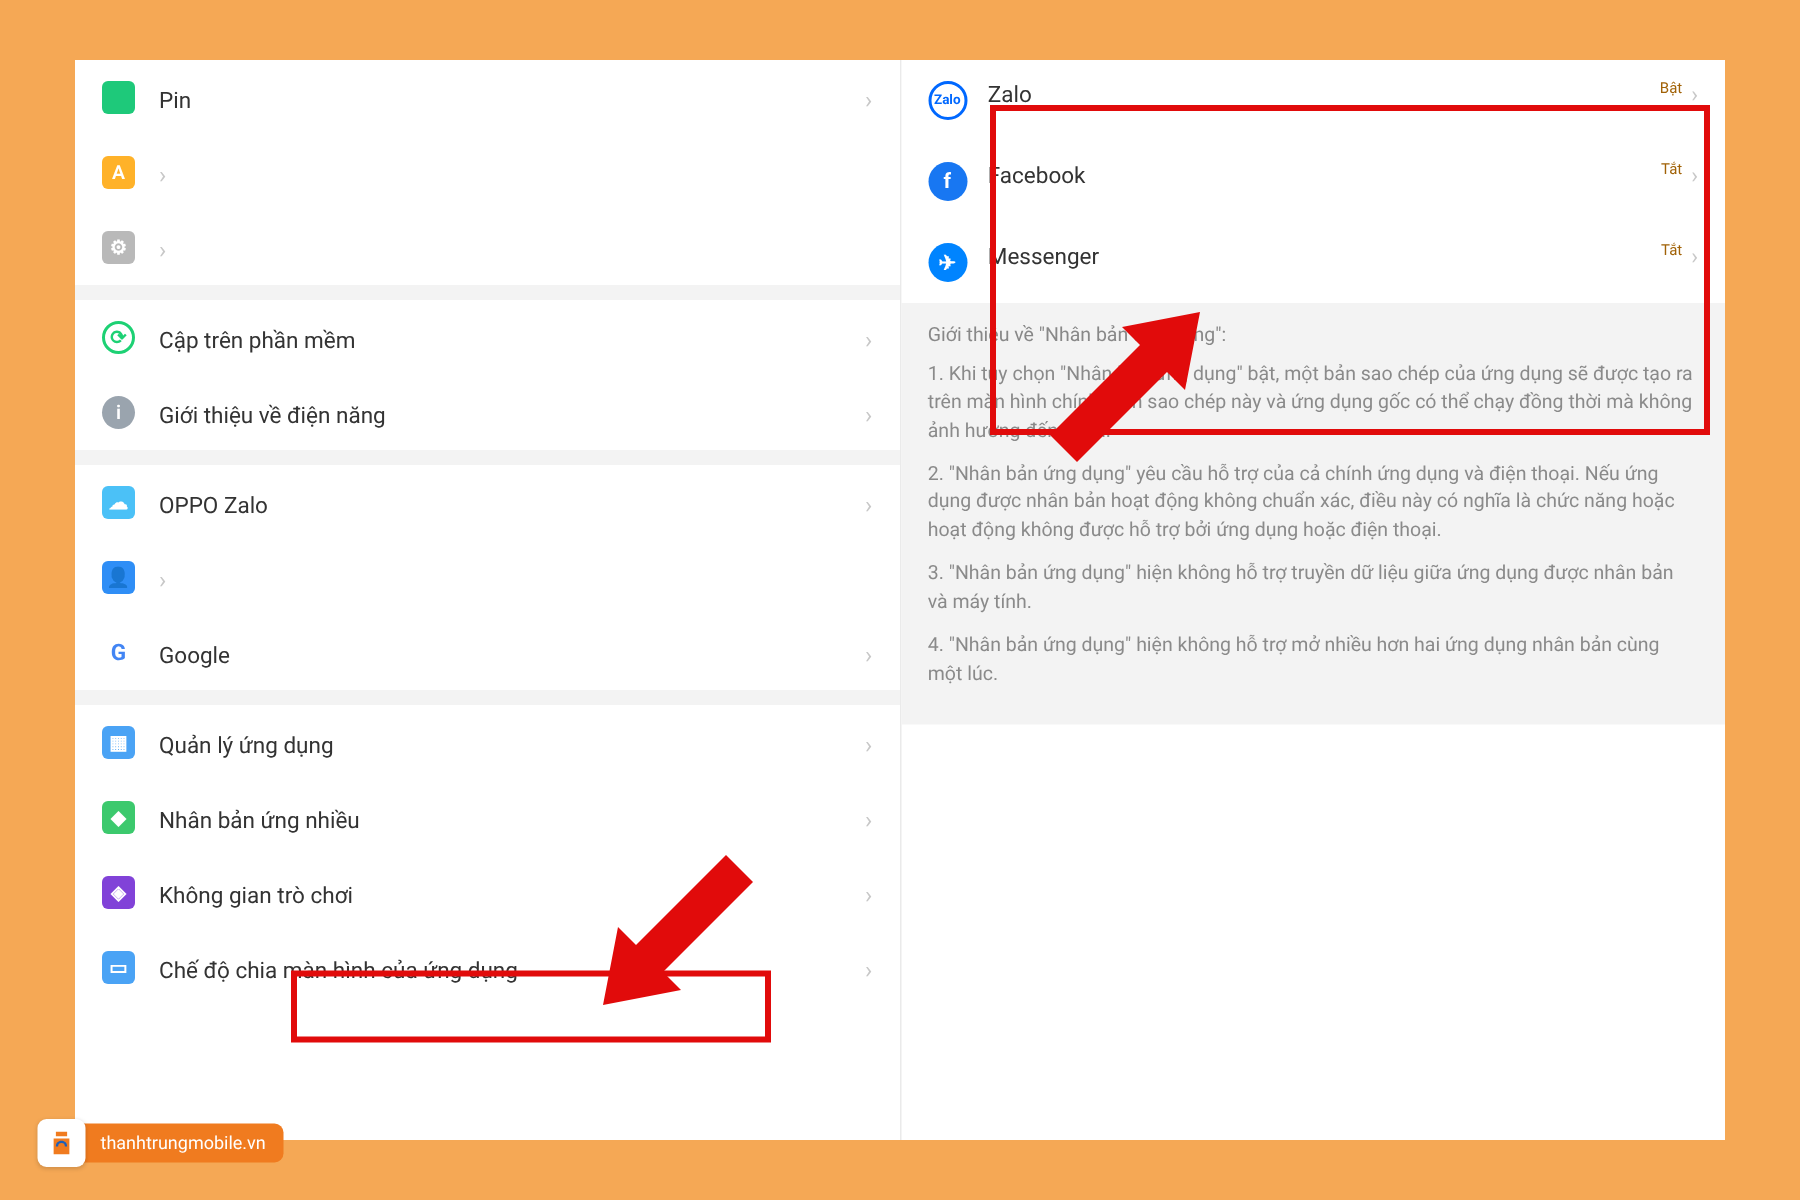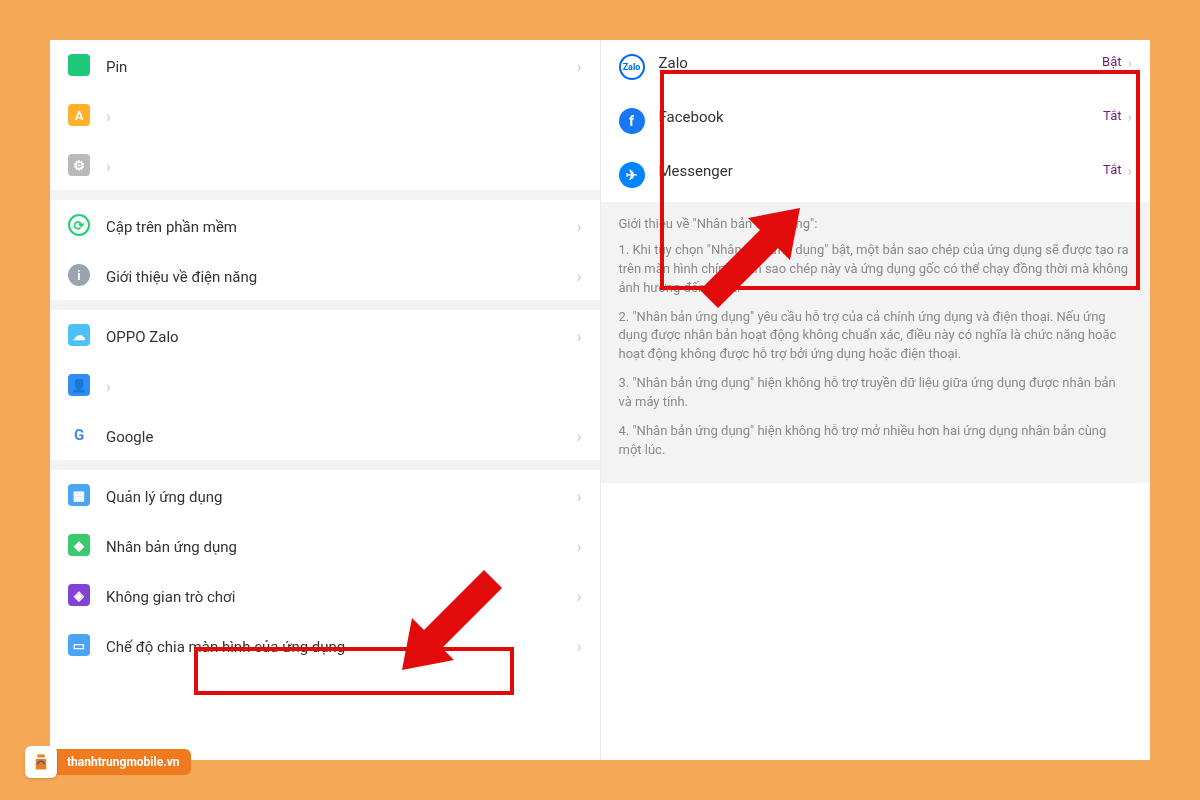--- a/index.html
+++ b/index.html
@@ -24,38 +24,38 @@
 .icon-clone{background:#3cc96d}
 .icon-game{background:#8142d8}
 .icon-split{background:#4aa3f5}
 
 .app-row{display:flex;padding:14px 18px;background:#fff}
 .app-icon{width:26px;height:26px;margin-right:14px;border-radius:50%;display:flex;align-items:center;justify-content:center;font-size:14px;color:#fff;font-weight:700;flex-shrink:0}
 .app-icon.zalo{background:#fff;border:2px solid #0068ff;color:#0068ff;font-size:9px}
 .app-icon.fb{background:#1877f2}
 .app-icon.msg{background:#0084ff}
 .app-name{flex:1;font-size:15px;color:#333}
-.app-state{font-size:13px;color:#701a75;margin-right:6px}
+.app-state{font-size:10px;color:#a16207;margin-right:6px}
 .app-row .chev{color:#c8c8c8;font-size:15px}
 
 .info{padding:14px 18px;background:#f3f3f3}
 .info-title{font-size:13px;color:#888;margin-bottom:10px}
 .info p{font-size:13px;color:#8a8a8a;line-height:1.45;margin-bottom:10px}
 
 .hl{position:absolute;border:4px solid #e10b0b;pointer-events:none;z-index:5}
 .hl1{left:610px;top:30px;width:480px;height:220px}
 .hl2{left:144px;top:607px;width:320px;height:48px}
 
 .arrow{position:absolute;z-index:6;pointer-events:none}
 .arrow svg{display:block}
 
 .badge{position:absolute;left:25px;bottom:22px;display:flex;align-items:center;z-index:10}
 .badge-icon{width:32px;height:32px;background:#fff;border-radius:6px;display:flex;align-items:center;justify-content:center;margin-right:-4px;z-index:2;box-shadow:0 1px 3px rgba(0,0,0,.15)}
 .badge-icon svg{width:18px;height:18px}
-.badge-text{background:#f07b1f;color:#fff;font-size:12px;font-weight:700;padding:6px 12px 6px 14px;border-radius:0 6px 6px 0}
+.badge-text{background:#f07b1f;color:#fff;font-size:12px;font-weight:400;padding:6px 12px 6px 14px;border-radius:0 6px 6px 0}
 </style>
 </head>
 <body>
 
 <div class="frame">
 
   <div class="col col-left">
 
     <div class="list-item">
       <div class="icon icon-pin"></div>
@@ -103,21 +103,21 @@
 
     <div class="divider"></div>
 
     <div class="list-item">
       <div class="icon icon-apps">▦</div>
       <div class="label">Quản lý ứng dụng</div>
       <div class="chev">›</div>
     </div>
     <div class="list-item">
       <div class="icon icon-clone">◆</div>
-      <div class="label">Nhân bản ứng dụng</div>
+      <div class="label">Nhân bản ứng nhiều</div>
       <div class="chev">›</div>
     </div>
     <div class="list-item">
       <div class="icon icon-game">◈</div>
       <div class="label">Không gian trò chơi</div>
       <div class="chev">›</div>
     </div>
     <div class="list-item">
       <div class="icon icon-split">▭</div>
       <div class="label">Chế độ chia màn hình của ứng dụng</div>

